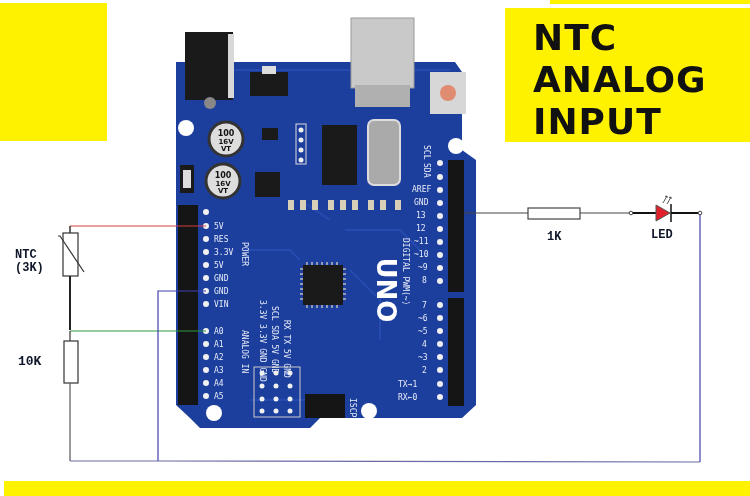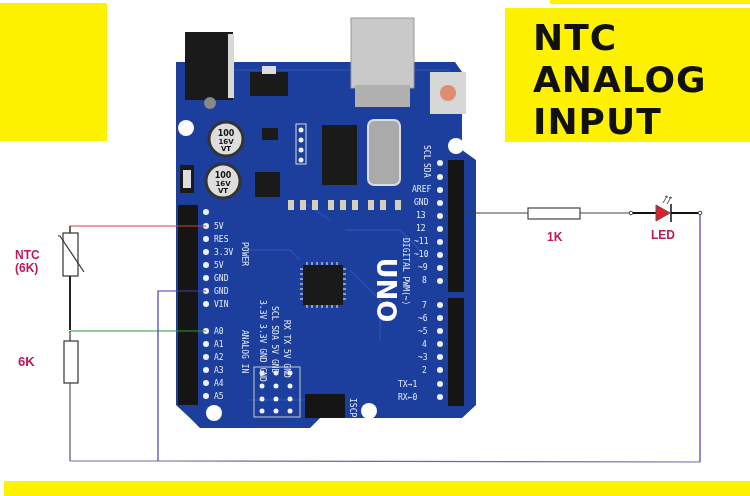--- a/index.html
+++ b/index.html
@@ -2,21 +2,21 @@
 <html><head>
 <meta charset="utf-8">
 <style>
   html,body{margin:0;padding:0;}
   body{width:750px;height:496px;position:relative;overflow:hidden;background:#ffffff;font-family:"DejaVu Sans",sans-serif;}
   .abs{position:absolute;}
   .yellow{background:#fff200;}
   .title-box{left:505px;top:8px;width:245px;height:134px;}
   .title-line{position:absolute;left:28px;font-family:"DejaVu Sans",sans-serif;font-weight:bold;font-size:36px;line-height:40px;color:#111;letter-spacing:1px;}
   .title-top-strip{left:550px;top:0;width:200px;height:4px;background:#fff200;}
-  .lbl{position:absolute;font-weight:bold;font-size:12px;color:#be185d;line-height:13px;font-family:Liberation Sans, sans-serif;}
+  .lbl{position:absolute;font-weight:bold;font-size:12px;color:#0f172a;line-height:13px;font-family:Liberation Mono, monospace;}
   svg{position:absolute;left:0;top:0;}
   .pin-label{font-family:"DejaVu Sans Mono",monospace;font-size:8px;fill:#e8ecf8;}
 </style>
 </head>
 <body>
 
 <div class="abs yellow" style="left:0;top:3px;width:107px;height:138px;"></div>
 <div class="abs title-top-strip"></div>
 <div class="abs yellow title-box">
   <div class="title-line" style="top:10px;">NTC</div>
@@ -244,17 +244,17 @@
     <path d="M671 204 L671 222" stroke="#111" stroke-width="1.5"></path>
     <path d="M663 203 L667 196 M667 204 L671 197" stroke="#555" stroke-width="1"></path>
     <path d="M667 196 l-2 0.5 M667 196 l0 2 M671 197 l-2 0.5 M671 197 l0 2" stroke="#555" stroke-width="1"></path>
   </g>
   <path d="M671 213 L698 213" stroke="#111" stroke-width="2"></path>
   <circle cx="700" cy="213" r="1.8" fill="#fff" stroke="#444"></circle>
 </svg>
 
 <div class="lbl" style="left:15px;top:249px;">
   <div>NTC</div>
-  <div>(6K)</div>
+  <div>(3K)</div>
 </div>
-<div class="lbl" style="left:18px;top:355px;font-size:13px;">6K</div>
+<div class="lbl" style="left:18px;top:355px;font-size:13px;">10K</div>
 <div class="lbl" style="left:547px;top:231px;">1K</div>
 <div class="lbl" style="left:651px;top:229px;">LED</div>
 
 </body></html>

